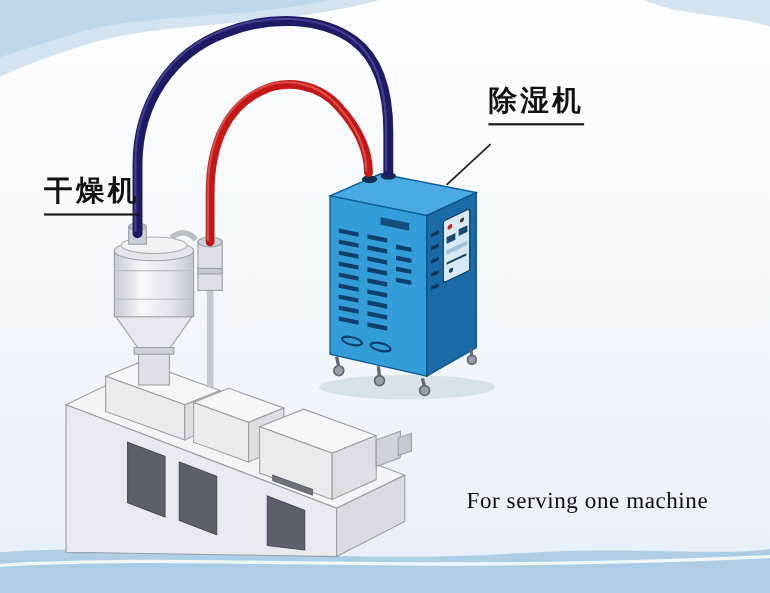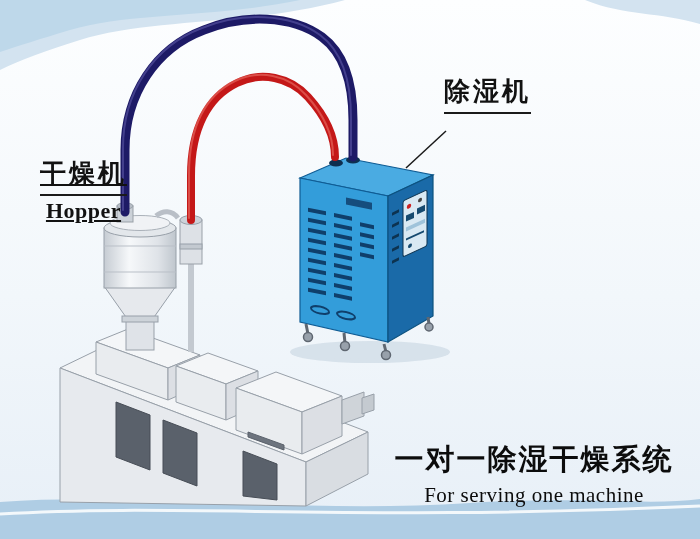--- a/index.html
+++ b/index.html
@@ -7,21 +7,21 @@
     position:relative;width:700px;height:539px;overflow:hidden;
     background:linear-gradient(180deg,#fdfeff 0%,#f2f7fb 55%,#e7eff7 100%);
     font-family:"Liberation Sans",sans-serif;
   }
   .stage svg{position:absolute;left:0;top:0;display:block;}
   .label{position:absolute;color:#121212;width:max-content;}
   .label .cn{display:block;font-weight:bold;font-size:26px;letter-spacing:3px;
     text-align:right;border-bottom:2.5px solid #1a1a1a;padding-bottom:3px;margin-bottom:2px;}
   .label .en{display:block;font-family:"Liberation Serif",serif;font-weight:bold;
     font-size:22px;text-align:center;letter-spacing:.5px;}
-  #label-hopper{left:40px;top:156px;text-decoration:underline;}
+  #label-hopper{left:40px;top:156px;}
   #label-dehumidifier{left:444px;top:74px;}
   .caption{position:absolute;left:376px;top:440px;width:316px;text-align:center;color:#0c0c0c;}
   .caption .cn{display:block;font-weight:bold;font-size:29px;letter-spacing:2px;}
   .caption .en{display:block;font-family:"Liberation Serif",serif;font-weight:normal;
     font-size:21px;margin-top:3px;letter-spacing:.5px;}
 </style>
 </head>
 <body>
 
 <div class="stage">
@@ -133,25 +133,23 @@
       <path d="M125 212 L125 150 C125 94 156 48 204 30 C244 14 292 15 322 37 C349 57 353 94 353 120 L353 157" stroke="#8c86d8" stroke-width="2" opacity="0.35" transform="translate(-2,-2)"></path>
       <path d="M191 220 L191 176 C191 128 208 97 237 83 C261 71 290 77 308 97 C328 119 335 138 335 157" stroke="#c41818" stroke-width="8"></path>
       <path d="M191 220 L191 176 C191 128 208 97 237 83 C261 71 290 77 308 97 C328 119 335 138 335 157" stroke="#ff9d8e" stroke-width="2" opacity="0.4" transform="translate(-2,-2)"></path>
     </g>
 
     <line x1="446" y1="131" x2="406" y2="168" stroke="#1a1a1a" stroke-width="1.5"></line>
   </svg>
 
   <div class="label" id="label-hopper">
     <span class="cn">干燥机</span>
-    <span class="en">Hopper</span>
   </div>
 
   <div class="label" id="label-dehumidifier">
     <span class="cn">除湿机</span>
   </div>
 
   <div class="caption">
-    <span class="cn">一对一除湿干燥系统</span>
     <span class="en">For serving one machine</span>
   </div>
 
 </div>
 
 </body></html>

